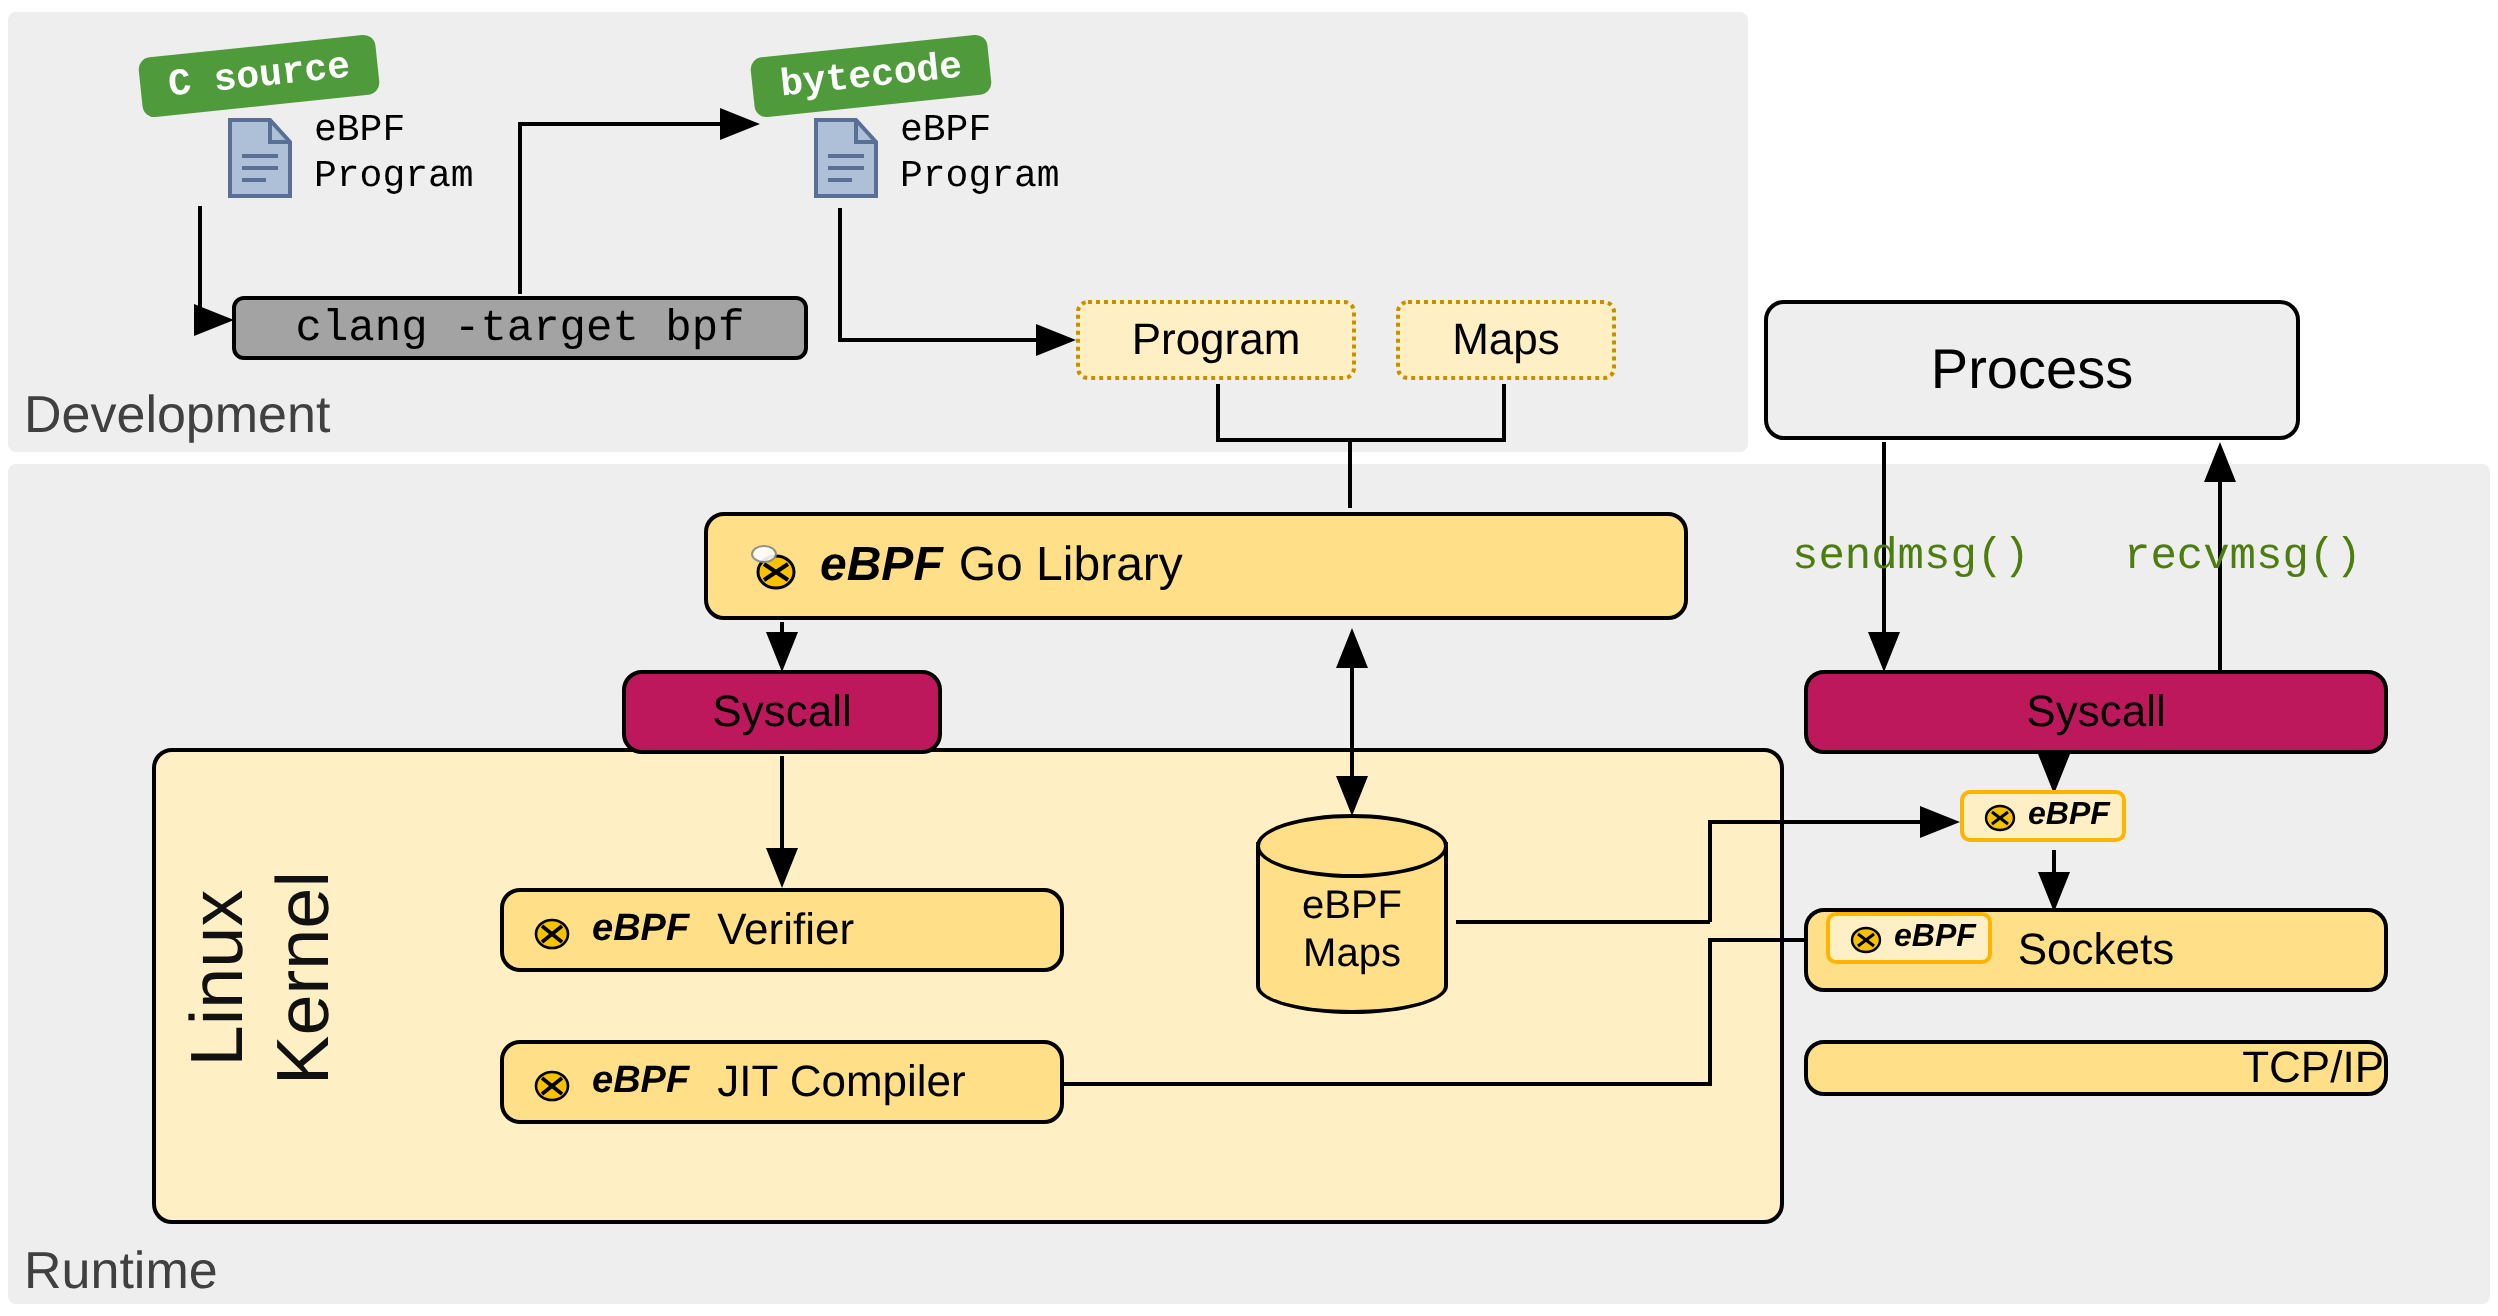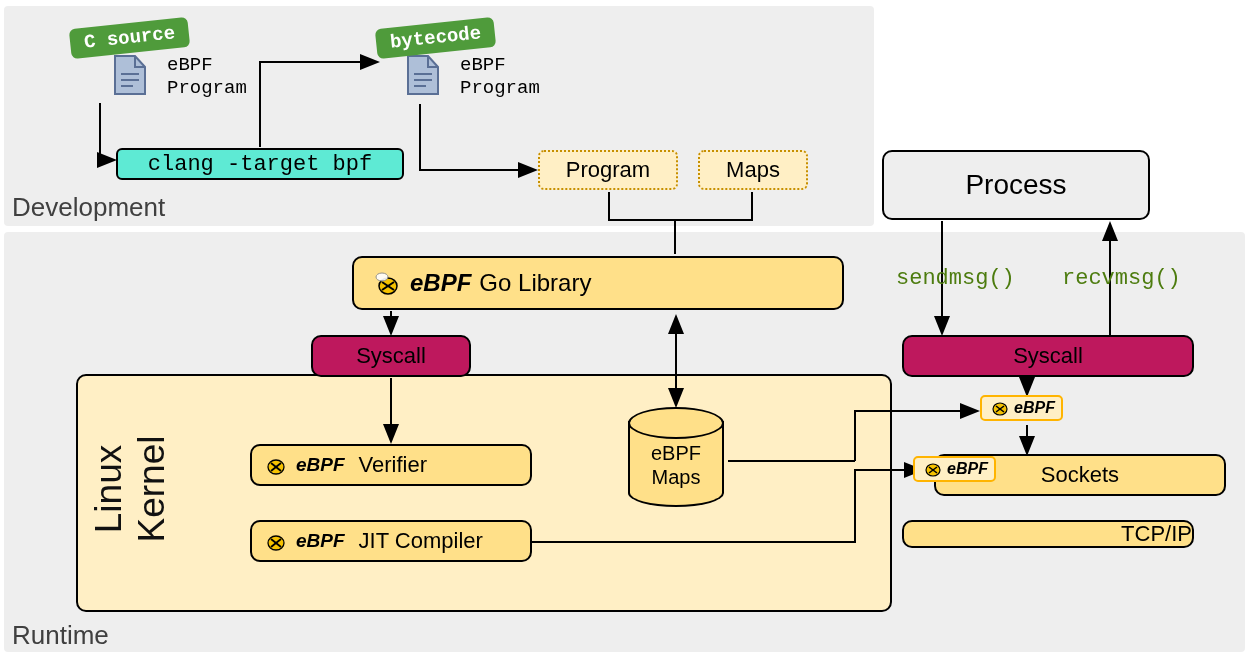--- a/index.html
+++ b/index.html
@@ -60,37 +60,37 @@
   }
   .box.white {
     background: #eeeeee;
   }
   .box.dashed {
     background: #ffefc5;
     border: 2px dotted #c68f00;
     border-radius: 6px;
   }
   .box.purple {
-    background: #5eead4;
+    background: #a3a3a3;
     border: 2px solid #000;
     border-radius: 6px;
     font-family: "Courier New", monospace;
     font-size: 22px;
   }
   .lbl {
     position: absolute;
     font-family: "Courier New", monospace;
     font-size: 22px;
     color: #4d7c0f;
   }
   .file-block {
     position: absolute;
     display: flex;
-    align-items: flex-start;
-    gap: 20px;
+    align-items: flex-end;
+    gap: 10px;
   }
   .file-text {
     font-family: "Courier New", monospace;
     font-size: 19px;
     line-height: 1.2;
     color: #000;
     white-space: pre-line;
   }
   .tag {
     position: absolute;
@@ -306,21 +306,21 @@
 
   <div class="ebpf-block" style="left:980px; top:395px;">
     <svg width="22" height="18">
       <ellipse cx="12" cy="10" rx="7" ry="6" fill="#f6c200" stroke="#000" stroke-width="1.2"></ellipse>
       <line x1="8" y1="7" x2="16" y2="13" stroke="#000" stroke-width="1.5"></line>
       <line x1="8" y1="13" x2="16" y2="7" stroke="#000" stroke-width="1.5"></line>
     </svg>
     <span style="font-weight:bold; font-style:italic; font-size:16px;">eBPF</span>
   </div>
 
-  <div class="box" style="left:902px; top:454px; width:292px; height:42px;margin-left:32px;">
+  <div class="box" style="left:902px; top:454px; width:292px; height:42px;">
     <span>Sockets</span>
   </div>
 
   <div class="ebpf-block" style="left:913px; top:456px;">
     <svg width="22" height="18">
       <ellipse cx="12" cy="10" rx="7" ry="6" fill="#f6c200" stroke="#000" stroke-width="1.2"></ellipse>
       <line x1="8" y1="7" x2="16" y2="13" stroke="#000" stroke-width="1.5"></line>
       <line x1="8" y1="13" x2="16" y2="7" stroke="#000" stroke-width="1.5"></line>
     </svg>
     <span style="font-weight:bold; font-style:italic; font-size:16px;">eBPF</span>

